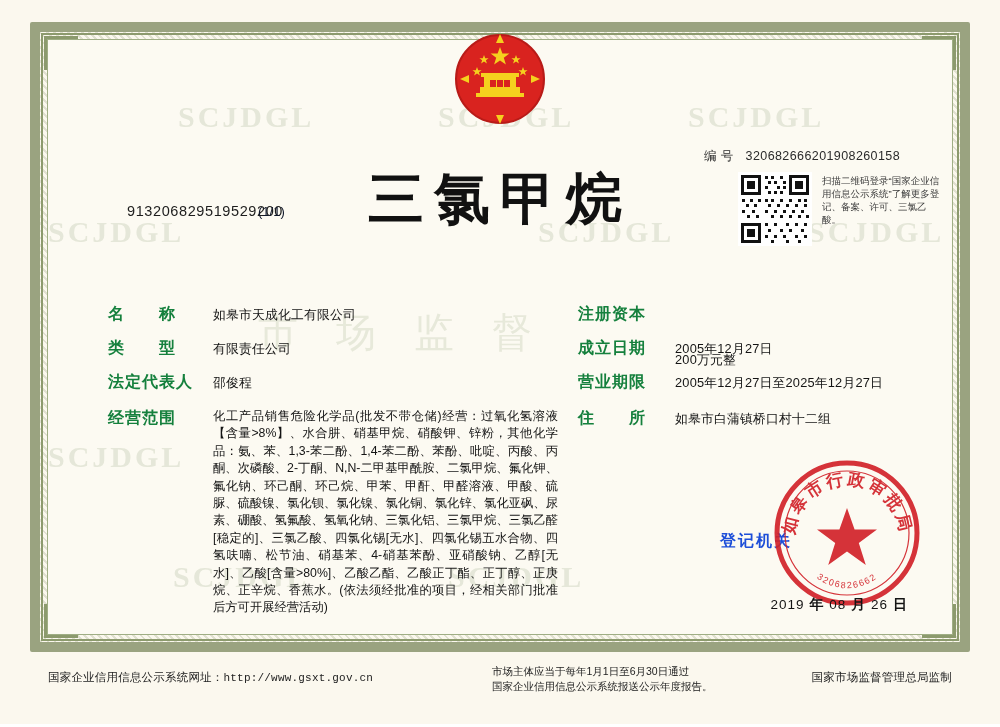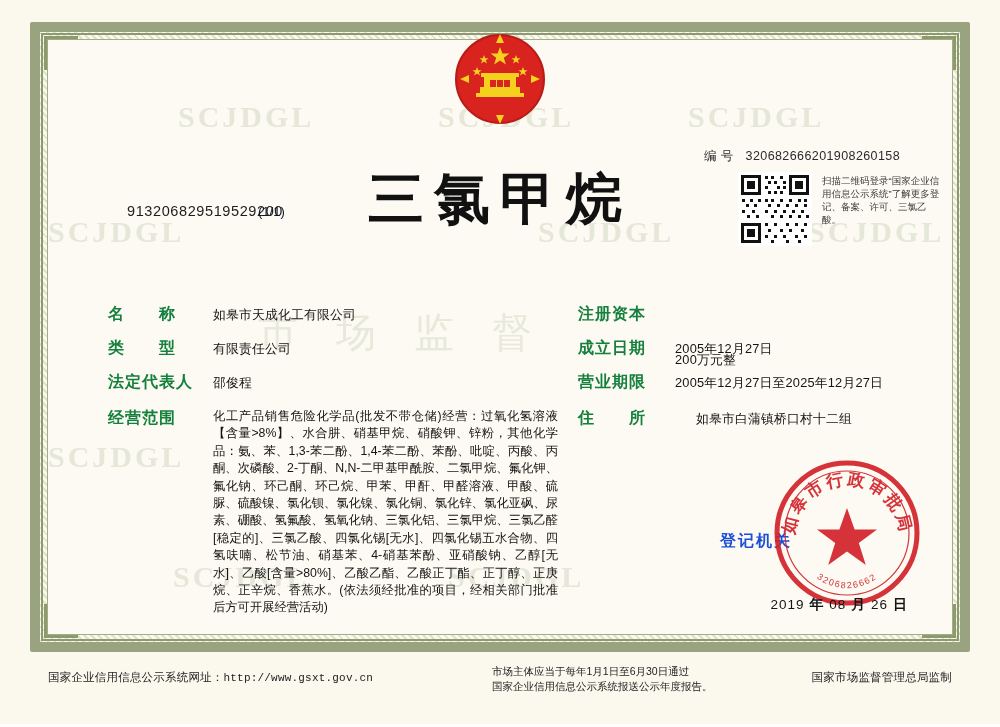--- a/index.html
+++ b/index.html
@@ -455,21 +455,21 @@
     <div class="field-label" style="left:578px; top:14px;">注册资本</div>
     <div class="field-value" style="left:675px; top:28px;margin-top:33px;">200万元整</div>
 
     <div class="field-label" style="left:578px; top:48px;">成立日期</div>
     <div class="field-value" style="left:675px; top:50px;">2005年12月27日</div>
 
     <div class="field-label" style="left:578px; top:82px;">营业期限</div>
     <div class="field-value" style="left:675px; top:84px;">2005年12月27日至2025年12月27日</div>
 
     <div class="field-label" style="left:578px; top:118px;">住　　所</div>
-    <div class="field-value" style="left:675px; top:120px;margin-left:21px;">如皋市白蒲镇桥口村十二组</div>
+    <div class="field-value" style="left:675px; top:120px;">如皋市白蒲镇桥口村十二组</div>
   </div>
 
   <div class="reg-authority">登记机关</div>
 
   <div class="seal">
     <svg viewBox="0 0 150 150" width="150" height="150">
       <circle cx="75" cy="75" r="70" fill="none" stroke="#d2232a" stroke-width="5"></circle>
       <circle cx="75" cy="75" r="62" fill="none" stroke="#d2232a" stroke-width="1.2"></circle>
       <polygon points="75,50 82.6,71.5 105,71.5 86.8,85 93.8,107 75,93.6 56.2,107 63.2,85 45,71.5 67.4,71.5" fill="#d2232a"></polygon>
       <path id="sealArc" d="M 22 80 A 53 53 0 0 1 128 80" fill="none"></path>

